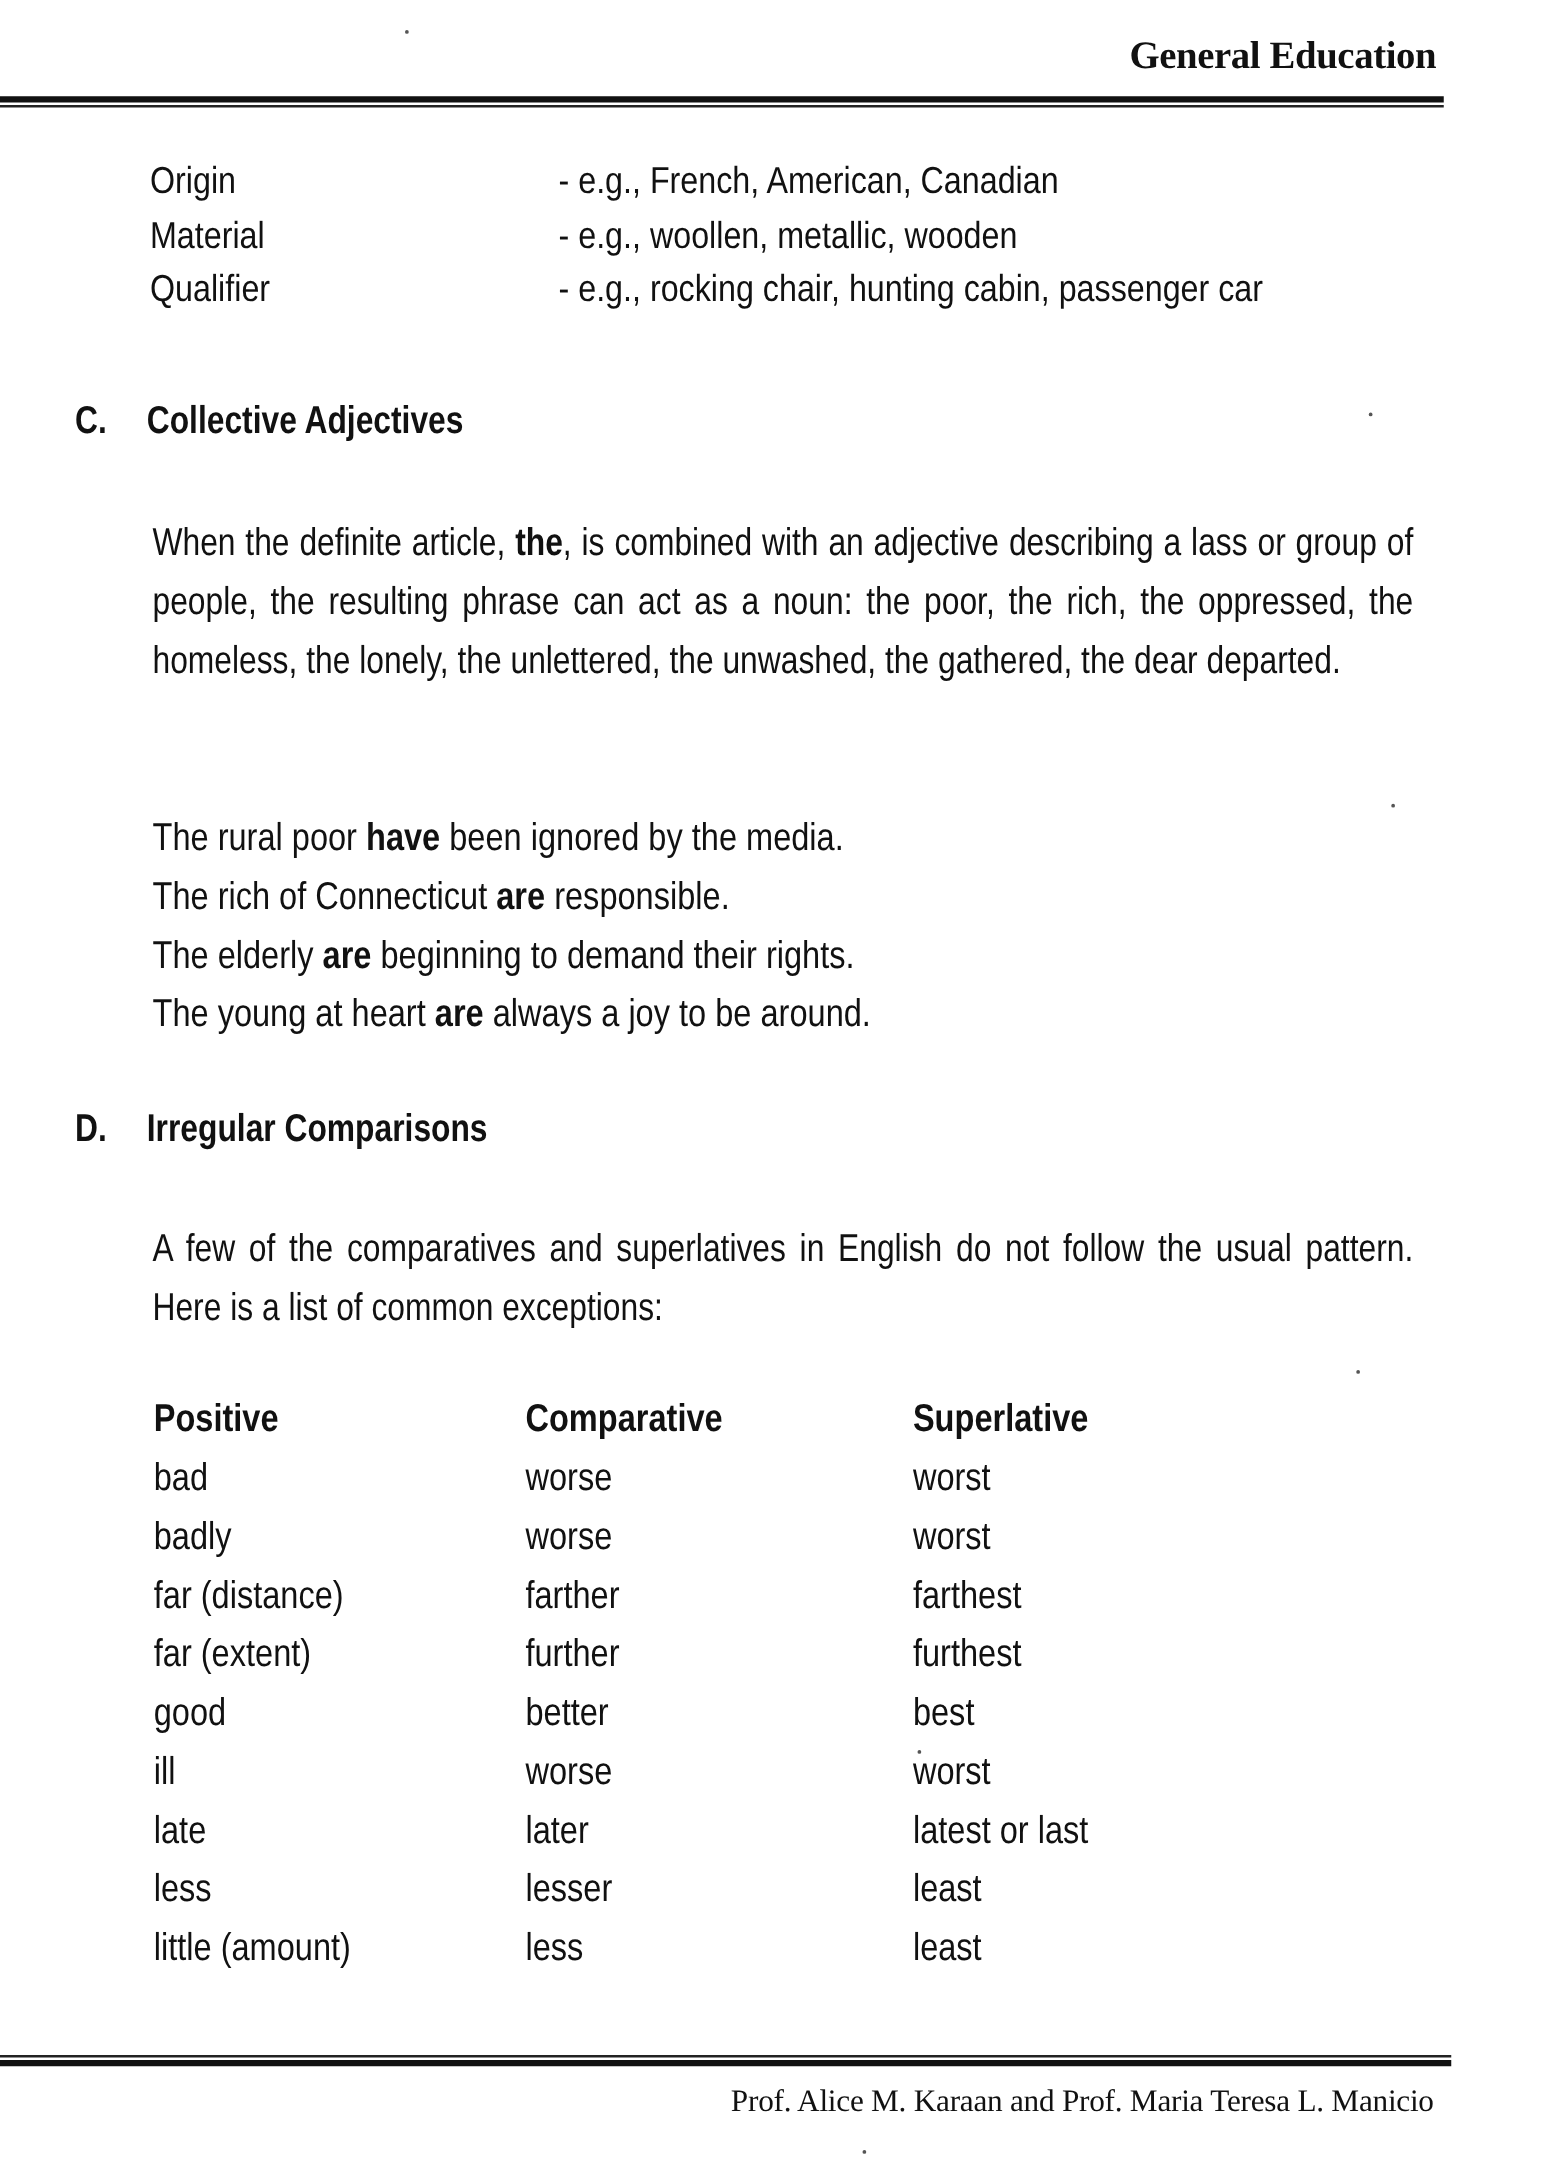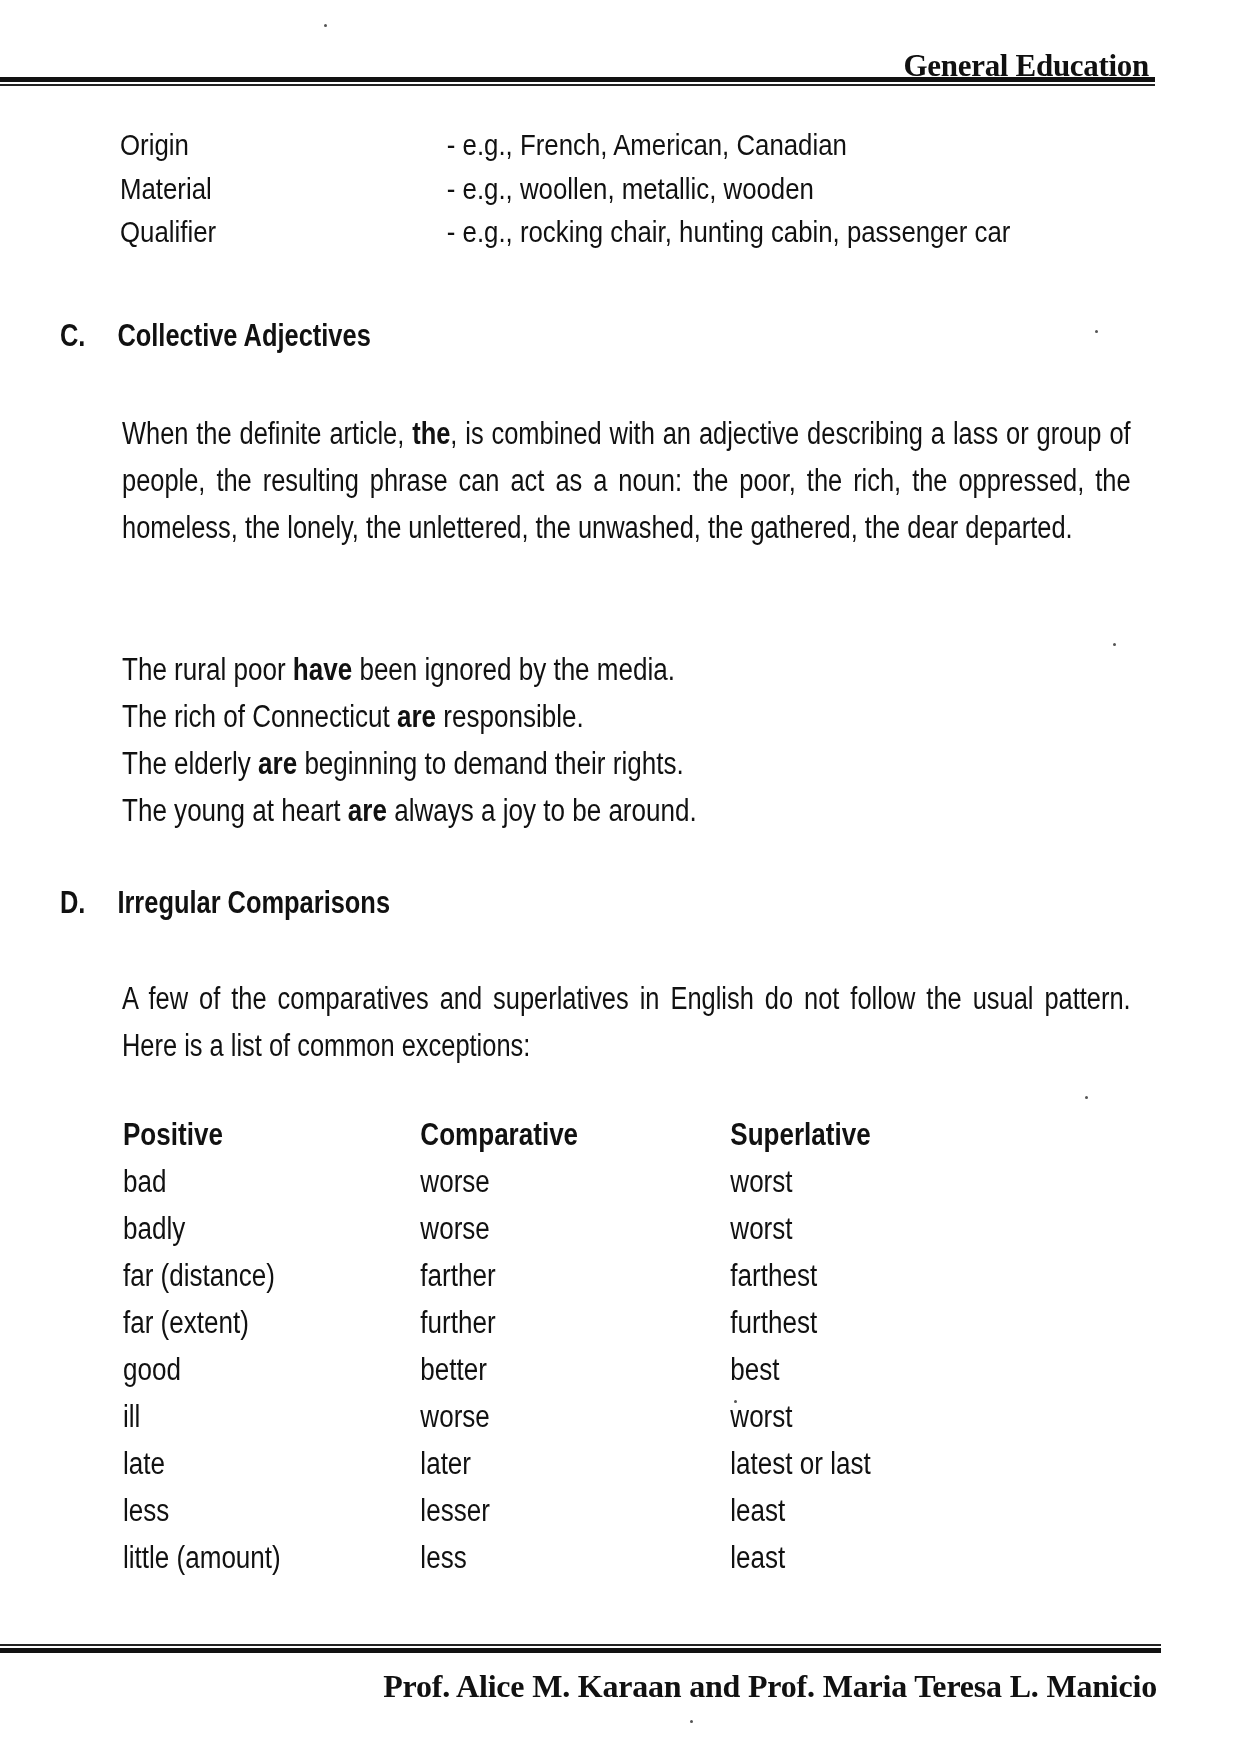--- a/index.html
+++ b/index.html
@@ -2,32 +2,32 @@
 <html><head>
   <meta charset="utf-8">
   <style>
     html, body { margin: 0; padding: 0; background: #ffffff; }
     body {
       width: 1251px; height: 1737px; position: relative; overflow: hidden;
       color: #111111;
       font-family: "Liberation Sans", sans-serif;
     }
     .header-title {
-      position: absolute; top: 48px; right: 102px;
+      position: absolute; top: 26px; right: 102px;
       font-family: "Liberation Serif", serif; font-weight: bold; font-size: 31px;
       letter-spacing: -0.3px;
     }
     .rule-top { position: absolute; left: 0; top: 77px; width: 1155px; }
     .rule-bottom { position: absolute; left: 0; top: 1644px; width: 1161px; }
     .rule-thick { height: 5px; background: #111; }
     .rule-gap { height: 2px; }
     .rule-thin { height: 2px; background: #222; }
     .footer-credit {
-      position: absolute; top: 1668px; right: 94px;
-      font-family: "Liberation Serif", serif; font-weight: bold; font-size: 32px;
+      position: absolute; top: 1668px; right: 104px;
+      font-family: "Liberation Serif", serif; font-weight: normal; font-size: 25px;
       letter-spacing: -0.2px;
     }
     .list-row { position: absolute; left: 120px; font-size: 30px; transform: scaleX(0.86); transform-origin: left; white-space: nowrap; }
     .list-row .term { display: inline-block; width: 380px; }
     .list-row .desc { display: inline-block; }
     .section-heading {
       position: absolute; left: 60px; font-size: 31px; font-weight: bold;
       transform: scaleX(0.82); transform-origin: left; white-space: nowrap;
     }
     .section-heading .letter { display: inline-block; width: 70px; }

